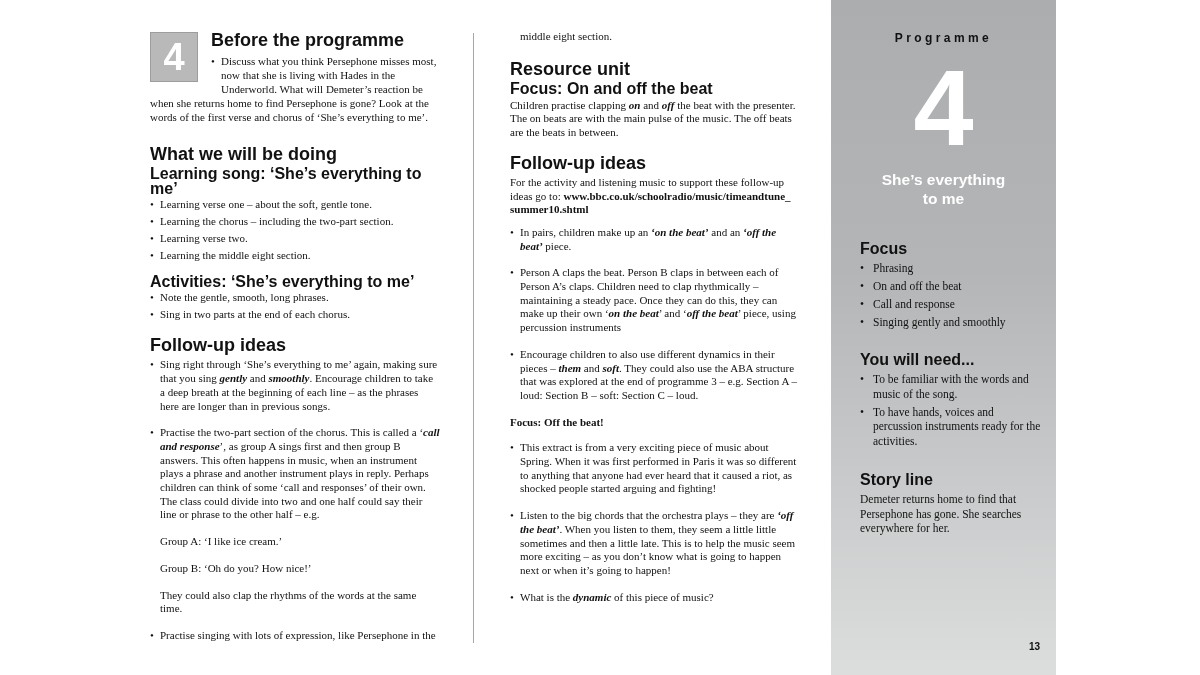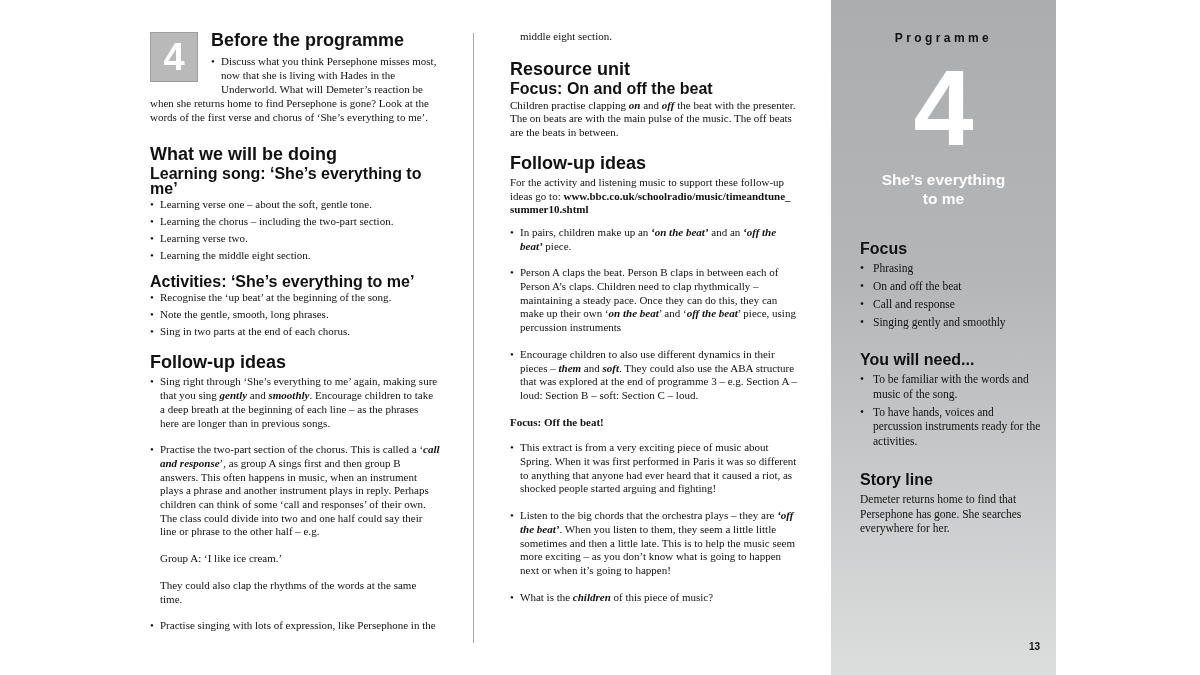--- a/index.html
+++ b/index.html
@@ -61,31 +61,31 @@
   <h2 class="sans" style="margin-top:19px;">What we will be doing</h2>
   <h3 class="sans" style="margin-top:1px;margin-bottom:2px;">Learning song: ‘She’s everything to me’</h3>
   <ul class="tight serif">
     <li>Learning verse one – about the soft, gentle tone.</li>
     <li>Learning the chorus – including the two-part section.</li>
     <li>Learning verse two.</li>
     <li>Learning the middle eight section.</li>
   </ul>
   <h3 class="sans" style="margin-top:11px;margin-bottom:2px;">Activities: ‘She’s everything to me’</h3>
   <ul class="tight serif">
-    <li>Recognise the ‘up beat’ at the beginning of the song.</li>
     <li>Note the gentle, smooth, long phrases.</li>
     <li>Sing in two parts at the end of each chorus.</li>
   </ul>
 
   <h2 class="sans" style="margin-top:13px;margin-bottom:2px;">Follow-up ideas</h2>
   <ul class="spaced serif">
     <li><span>Sing right through ‘She’s everything to me’ again, making sure that you sing </span><b><i>gently</i></b><span> and </span><b><i>smoothly</i></b><span>. Encourage children to take a deep breath at the beginning of each line – as the phrases here are longer than in previous songs.</span></li>
     <li><span>Practise the two-part section of the chorus. This is called a ‘</span><b><i>call and response</i></b><span>’, as group A sings first and then group B answers. This often happens in music, when an instrument plays a phrase and another instrument plays in reply. Perhaps children can think of some ‘call and responses’ of their own. The class could divide into two and one half could say their line or phrase to the other half – e.g.</span></li>
   </ul>
   <p class="serif indentp">Group A: ‘I like ice cream.’</p>
+  <p class="serif indentp">Group B: ‘Oh do you? How nice!’</p>
   <p class="serif indentp">They could also clap the rhythms of the words at the same time.</p>
   <ul class="spaced serif">
     <li>Practise singing with lots of expression, like Persephone in the</li>
   </ul>
 </div>
 
 <div class="divider"></div>
 
 <div id="col2">
   <p class="serif" style="padding-left:10px;">middle eight section.</p>
@@ -99,21 +99,21 @@
   <ul class="spaced serif">
     <li><span>In pairs, children make up an </span><b><i>‘on the beat’</i></b><span> and an </span><b><i>‘off  the beat’</i></b><span> piece.</span></li>
     <li><span>Person A claps the beat. Person B claps in between each of Person A’s claps. Children need to clap rhythmically – maintaining a steady pace. Once they can do this, they can make up their own ‘</span><b><i>on the beat</i></b><span>’ and ‘</span><b><i>off  the beat</i></b><span>’ piece, using percussion instruments</span></li>
     <li><span>Encourage children to also use different dynamics in their pieces – </span><b><i>them</i></b><span> and </span><b><i>soft</i></b><span>. They could also use the ABA structure that was explored at the end of programme 3 – e.g. Section A – loud:  Section B – soft:  Section C – loud.</span></li>
   </ul>
 
   <p class="serif" style="font-weight:bold;margin-top:2px;margin-bottom:12px;">Focus: Off the beat!</p>
   <ul class="spaced serif">
     <li>This extract is from a very exciting piece of music about Spring. When it was first performed in Paris it was so different to anything that anyone had ever heard that it caused a riot, as shocked people started arguing and fighting!</li>
     <li><span>Listen to the big chords that the orchestra plays – they are </span><b><i>‘off the beat’</i></b><span>. When you listen to them, they seem a little little sometimes and then a little late. This is to help the music seem more exciting – as you don’t know what is going to happen next or when it’s going to happen!</span></li>
-    <li><span>What is the </span><b><i>children</i></b><span> of this piece of music?</span></li>
+    <li><span>What is the </span><b><i>dynamic</i></b><span> of this piece of music?</span></li>
   </ul>
 </div>
 
 <div id="panel">
   <div class="prog-label sans">Programme</div>
   <div class="prog-num sans">4</div>
   <div class="prog-title sans">
     <div>She’s everything</div>
     <div>to me</div>
   </div>

